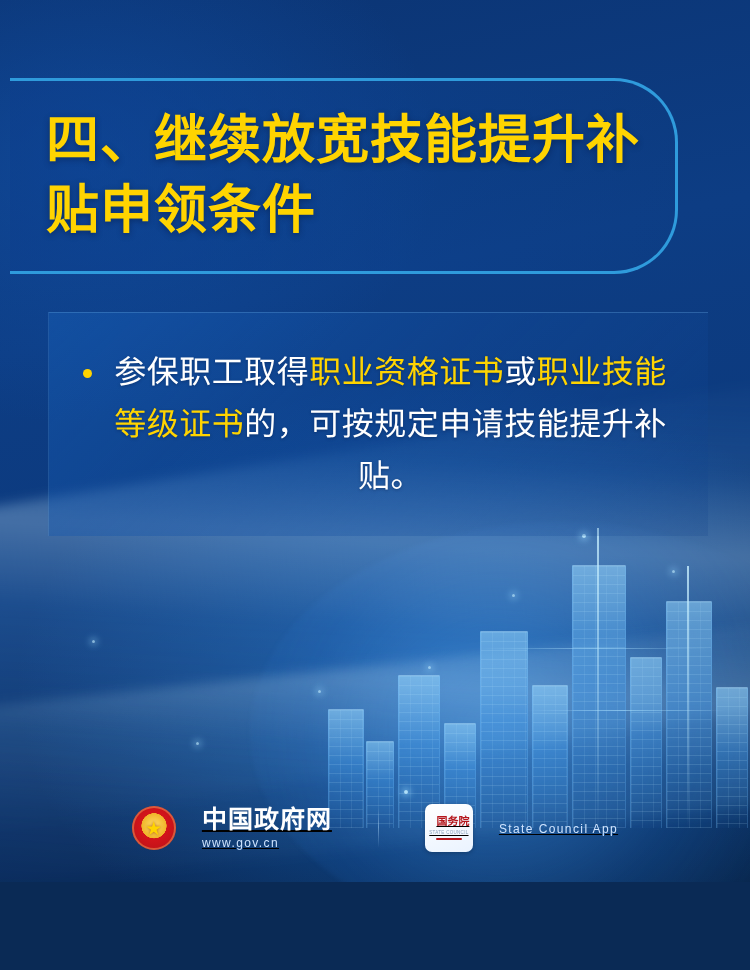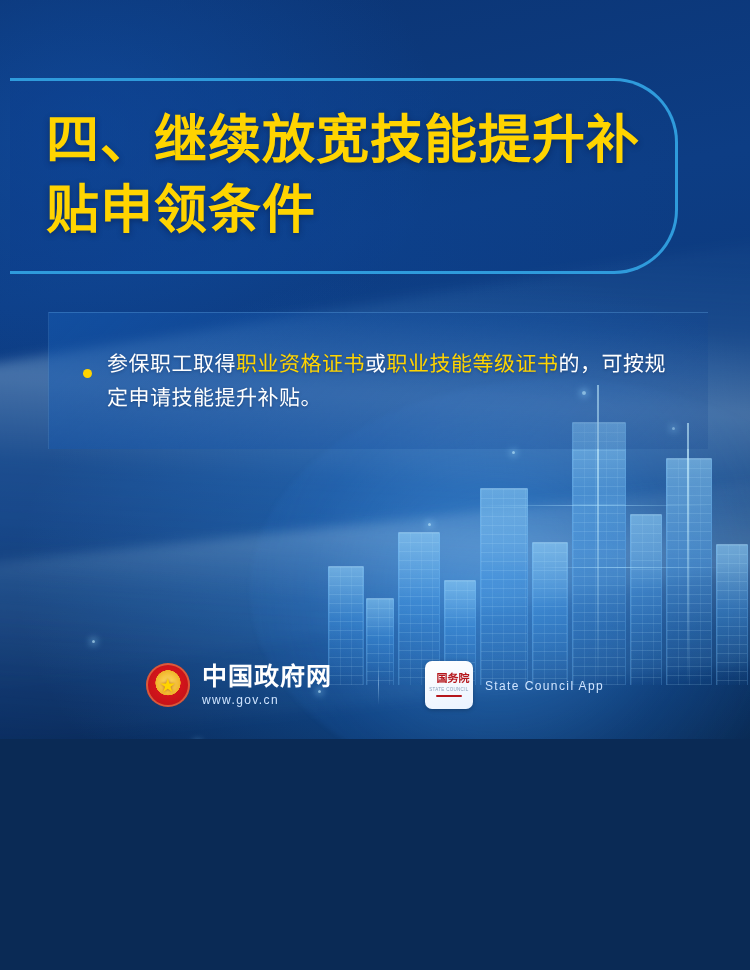--- a/index.html
+++ b/index.html
@@ -6,21 +6,21 @@
     margin: 0;
     padding: 0;
     background: #0a2a55;
   }
   body {
     font-family: "Liberation Sans", "DejaVu Sans", sans-serif;
   }
   .poster {
     position: relative;
     width: 750px;
-    height: 739px;
+    height: 882px;
     overflow: hidden;
     background:
       radial-gradient(ellipse 700px 500px at 60% 78%, rgba(30,120,215,0.55) 0%, rgba(13,60,130,0.0) 62%),
       radial-gradient(ellipse 500px 380px at 12% 18%, rgba(20,90,185,0.45) 0%, rgba(12,55,120,0.0) 70%),
       linear-gradient(168deg, #0b3473 0%, #0d3d84 34%, #0c3a7e 58%, #0a2f66 78%, #082449 100%);
   }
 
   
   .bg-layer { position:absolute; inset:0; pointer-events:none; }
 
@@ -120,24 +120,25 @@
     background: linear-gradient(135deg, rgba(22,92,180,0.50) 0%, rgba(18,80,165,0.34) 45%, rgba(14,62,135,0.18) 100%);
     border-top: 1px solid rgba(120,195,255,0.28);
     border-left: 1px solid rgba(120,195,255,0.18);
   }
   .bullet-list { list-style: none; margin: 0; padding: 0; }
   .bullet-item {
     position: relative;
     padding-left: 28px;
     margin-bottom: 14px;
     color: #ffffff;
-    font-size: 21px;
+    font-size: 32px;
     line-height: 1.62;
     letter-spacing: .5px;
     text-shadow: 0 1px 3px rgba(0,18,50,0.35);
+    text-align: center;
   }
   .bullet-item:last-child { margin-bottom: 0; }
   .bullet-item::before {
     content: "";
     position: absolute;
     left: 4px;
     top: 22px;
     width: 9px;
     height: 9px;
     border-radius: 50%;
@@ -149,21 +150,21 @@
   .footer {
     position: absolute;
     left: 0;
     right: 0;
     bottom: 30px;
     display: flex;
     justify-content: center;
     align-items: center;
     gap: 46px;
   }
-  .brand { display: flex; align-items: center; gap: 12px; }
+  .brand { display: flex; align-items: center; gap: 26px; text-decoration: underline; }
   .emblem {
     width: 44px; height: 44px; border-radius: 50%;
     background: radial-gradient(circle at 50% 45%, #ffdf6a 0%, #f0b429 38%, #d4141b 39%, #b31217 100%);
     box-shadow: 0 0 0 2px rgba(255,220,120,0.35) inset;
     position: relative;
     flex: none;
   }
   .emblem::before {
     content:"★";
     position:absolute; inset:0;

